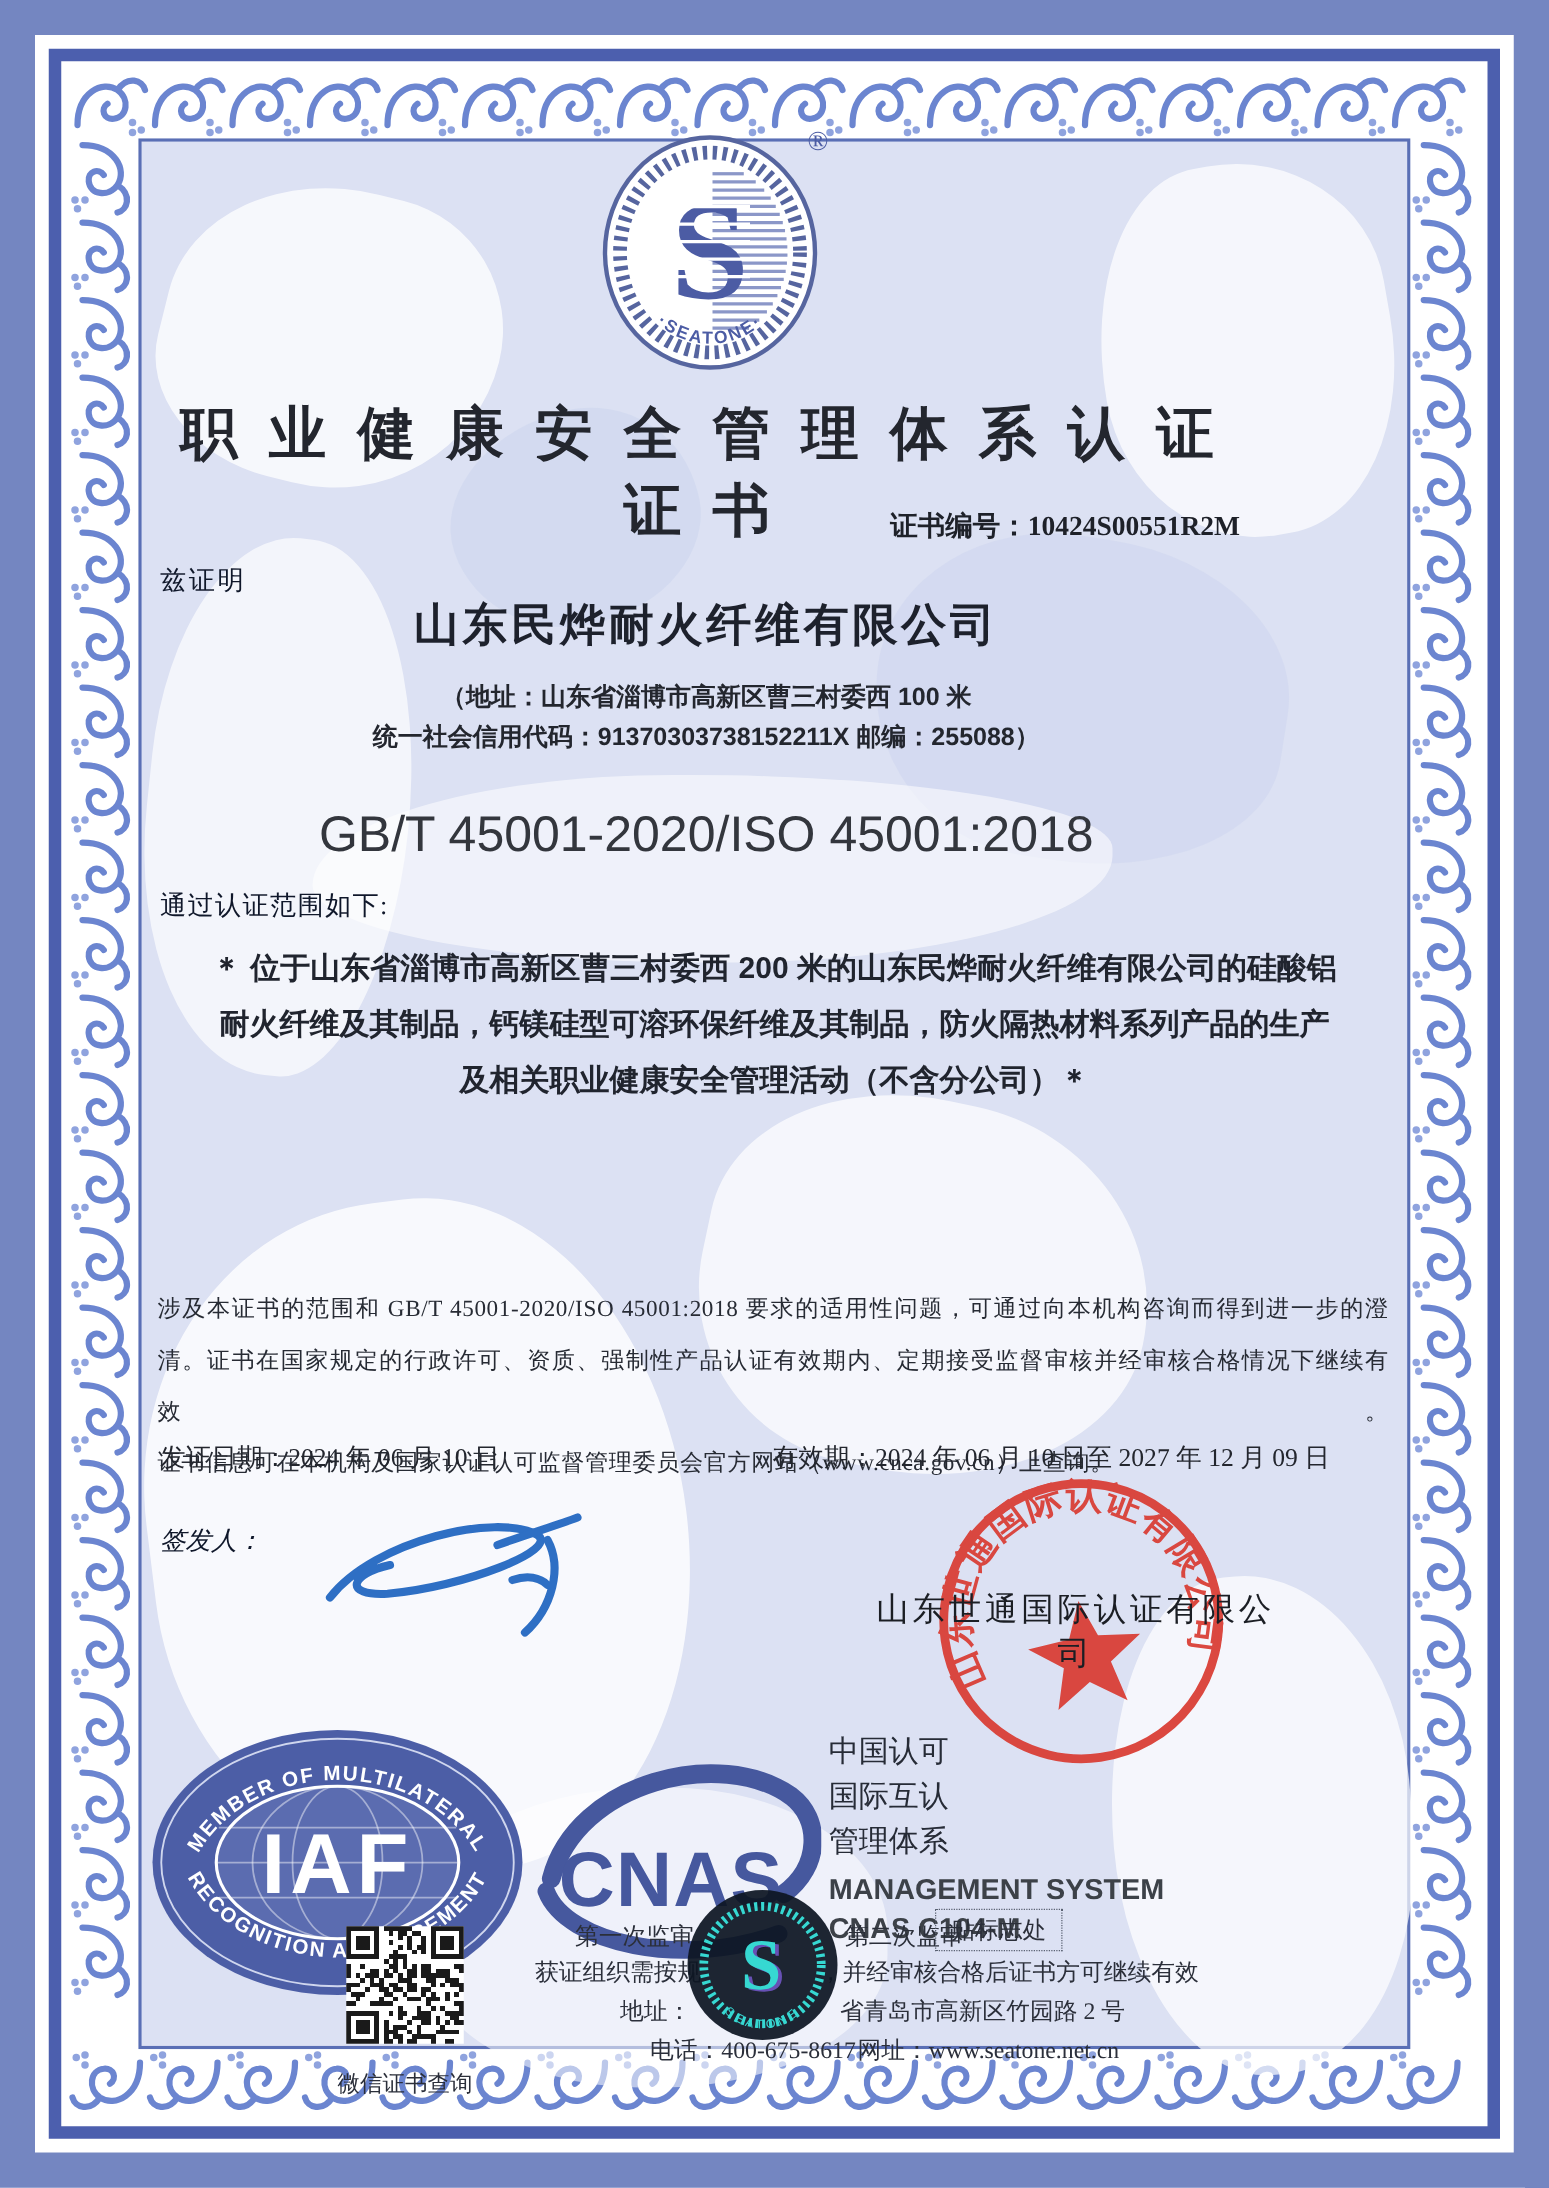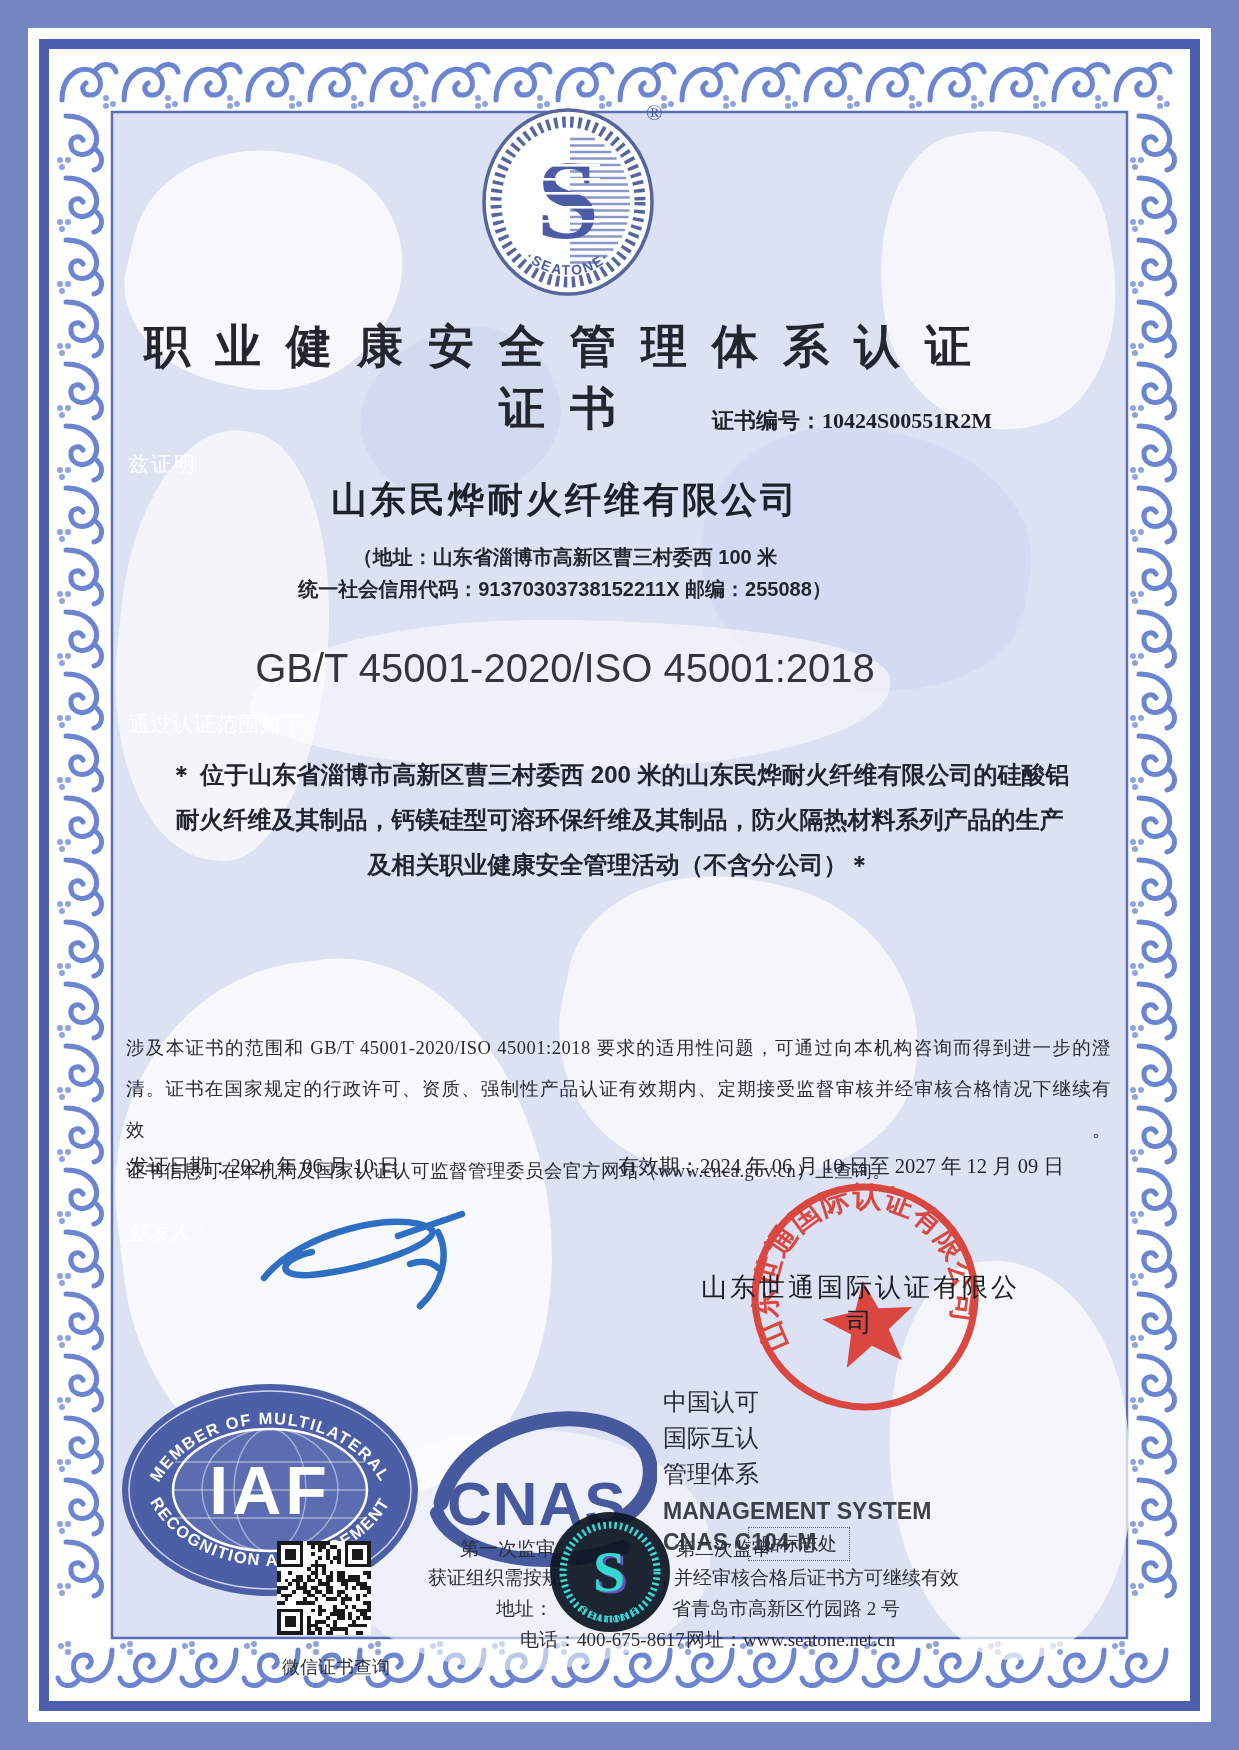--- a/index.html
+++ b/index.html
@@ -1,20 +1,20 @@
 <!DOCTYPE html>
 <html><head>
 <meta charset="utf-8">
 <style>
   html,body{margin:0;padding:0;background:#9aa6cf;}
   .page{position:relative;width:1239px;height:1750px;overflow:hidden;background:#7486c1;}
   .abs{position:absolute;}
   .serif{font-family:"Liberation Serif","DejaVu Serif",serif;}
   .sans{font-family:"Liberation Sans","DejaVu Sans",sans-serif;}
-  .ink{color:#ffffff;text-align:right;}
+  .ink{color:#0f172a;text-align:right;}
   .blob{position:absolute;pointer-events:none;}
   .ctr{text-align:center;}
   .z2{z-index:2;}
   .lbl{font-size:21px;letter-spacing:1px;}
   .foot{font-size:19px;color:#2b2f3a;}
 </style>
 </head>
 <body>
 
 <div class="page">
@@ -898,21 +898,21 @@
       <rect x="0" y="0" width="7" height="7" fill="#1a1a1a"></rect>
       <rect x="1" y="1" width="5" height="5" fill="#ffffff"></rect>
       <rect x="2" y="2" width="3" height="3" fill="#1a1a1a"></rect>
       <rect x="18" y="0" width="7" height="7" fill="#1a1a1a"></rect>
       <rect x="19" y="1" width="5" height="5" fill="#ffffff"></rect>
       <rect x="20" y="2" width="3" height="3" fill="#1a1a1a"></rect>
       <rect x="0" y="18" width="7" height="7" fill="#1a1a1a"></rect>
       <rect x="1" y="19" width="5" height="5" fill="#ffffff"></rect>
       <rect x="2" y="20" width="3" height="3" fill="#1a1a1a"></rect>
     </svg>
-  <div class="abs z2 serif ctr" style="left:258px;top:1655px;width:132px;font-size:18px;color:#2b2f3a;margin-left:12px;">微信证书查询</div>
+  <div class="abs z2 serif ctr" style="left:258px;top:1655px;width:132px;font-size:18px;color:#2b2f3a;">微信证书查询</div>
 
   <svg class="abs" style="left:548px;top:1510px;z-index:6" width="124" height="124" viewBox="-62 -62 124 124">
     <circle r="60" fill="#0d1622" opacity="0.93"></circle>
     <circle r="47" fill="none" stroke="#36d8d2" stroke-width="7" stroke-dasharray="2.5 3"></circle>
     <text x="2" y="21" text-anchor="middle" font-size="58" font-weight="bold" fill="#7a5cd6" opacity=".8" font-family="Liberation Serif, serif">S</text>
     <text x="-1" y="19" text-anchor="middle" font-size="58" font-weight="bold" fill="#36d8d2" font-family="Liberation Serif, serif">S</text>
     <path id="holoB" d="M -38,28 A 44 46 0 0 0 38,28" fill="none"></path>
     <text font-size="10" letter-spacing="3" fill="#36d8d2" font-family="Liberation Sans, sans-serif">
       <textPath href="#holoB" startOffset="50%" text-anchor="middle">SEATONE</textPath>
     </text>

